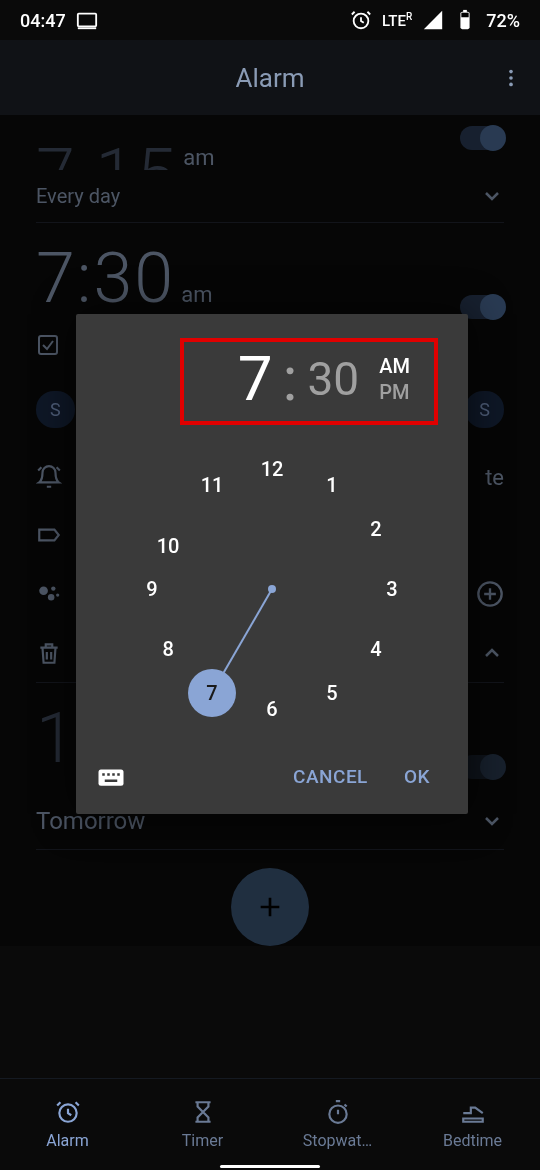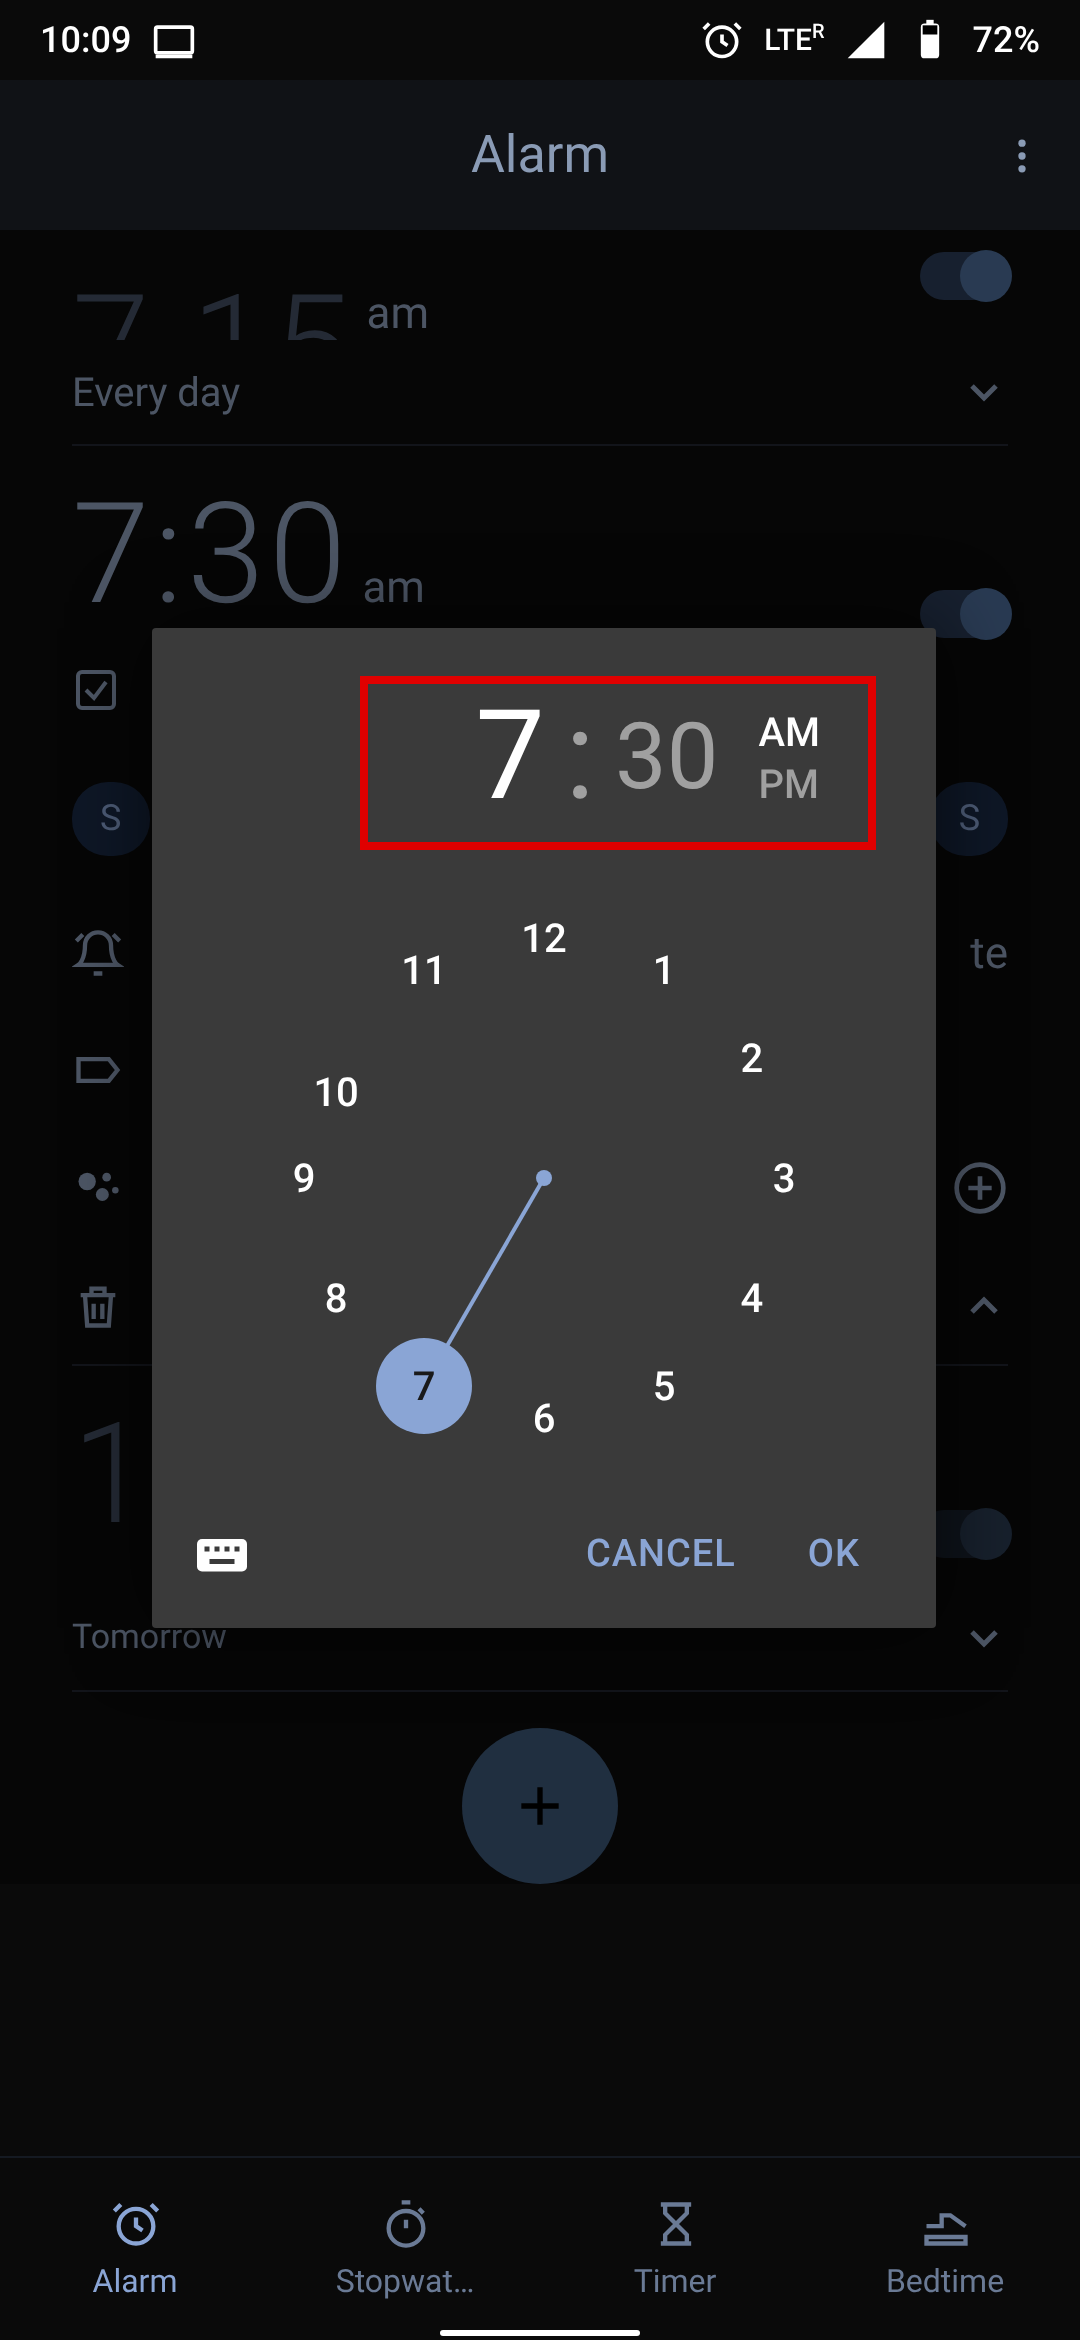--- a/index.html
+++ b/index.html
@@ -59,21 +59,21 @@
 
     .dlg-actions { display: flex; align-items: center; padding: 18px 20px; }
     .dlg-actions .kbd { margin-right: auto; }
     .dlg-actions button { background: none; border: none; color: #8aa5d5; font-size: 19px; font-weight: 500; letter-spacing: 0.5px; padding: 8px 18px; cursor: pointer; }
   </style>
 </head>
 <body>
 
 <div class="statusbar">
   <div class="left">
-    <span>10:09</span>
+    <span>04:47</span>
     <svg viewBox="0 0 24 24" fill="none" stroke="#fff" stroke-width="2">
         <rect x="2" y="5" width="20" height="14" rx="1"></rect>
         <path d="M2 21h20"></path>
       </svg>
   </div>
   <div class="right">
     <svg viewBox="0 0 24 24" fill="none" stroke="#fff" stroke-width="2">
         <circle cx="12" cy="13" r="8"></circle>
         <path d="M12 9v4l3 2M5 3L2 6M19 3l3 3"></path>
       </svg>
@@ -170,21 +170,21 @@
       </svg>
   </div>
   <div class="divider"></div>
 
   <div class="row" style="align-items:flex-end">
     <span class="big-time off">1</span>
     <div class="toggle" style="opacity:0.5"></div>
   </div>
 
   <div class="row">
-    <span style="font-size:17px">Tomorrow</span>
+    <span style="font-size:24px">Tomorrow</span>
     <svg class="chev" width="24" height="24" viewBox="0 0 24 24" fill="none" stroke="currentColor" stroke-width="2.5">
         <polyline points="6 9 12 15 18 9"></polyline>
       </svg>
   </div>
   <div class="divider"></div>
 
   <div class="fab">
     <svg viewBox="0 0 24 24" fill="none" stroke-width="2">
         <path d="M12 5v14M5 12h14"></path>
       </svg>
@@ -194,30 +194,30 @@
 <div class="bottomnav">
   <div class="nav-item active">
       <svg viewBox="0 0 24 24" fill="none" stroke="currentColor" stroke-width="2">
         <circle cx="12" cy="13" r="8"></circle>
         <path d="M12 9v4l3 2M5 3L2 6M19 3l3 3"></path>
       </svg>
       <span>Alarm</span>
     </div>
   <div class="nav-item">
       <svg viewBox="0 0 24 24" fill="none" stroke="currentColor" stroke-width="2">
+        <path d="M5 3h14M5 21h14M7 3v4l5 5-5 5v4M17 3v4l-5 5 5 5v4"></path>
+      </svg>
+      <span>Timer</span>
+    </div>
+  <div class="nav-item">
+      <svg viewBox="0 0 24 24" fill="none" stroke="currentColor" stroke-width="2">
         <circle cx="12" cy="14" r="8"></circle>
         <path d="M12 10v4M10 2h4M18 5l2 2"></path>
       </svg>
       <span>Stopwat…</span>
-    </div>
-  <div class="nav-item">
-      <svg viewBox="0 0 24 24" fill="none" stroke="currentColor" stroke-width="2">
-        <path d="M5 3h14M5 21h14M7 3v4l5 5-5 5v4M17 3v4l-5 5 5 5v4"></path>
-      </svg>
-      <span>Timer</span>
     </div>
   <div class="nav-item">
       <svg viewBox="0 0 24 24" fill="none" stroke="currentColor" stroke-width="2">
         <path d="M3 18h18v3H3zM3 13h7V8h4l7 5"></path>
       </svg>
       <span>Bedtime</span>
     </div>
   <div class="nav-indicator"></div>
 </div>
 

